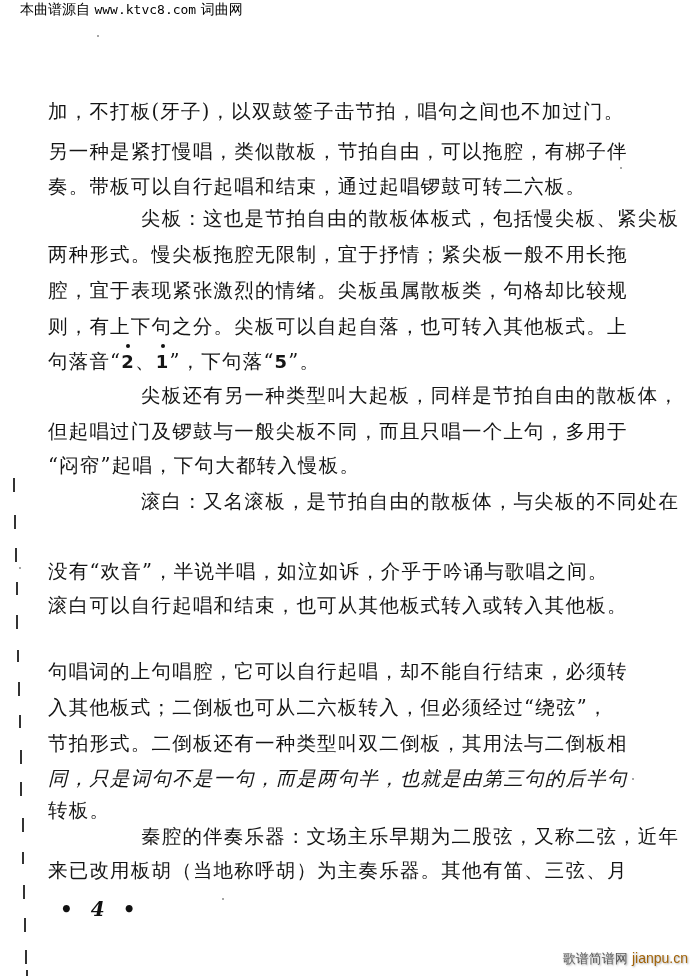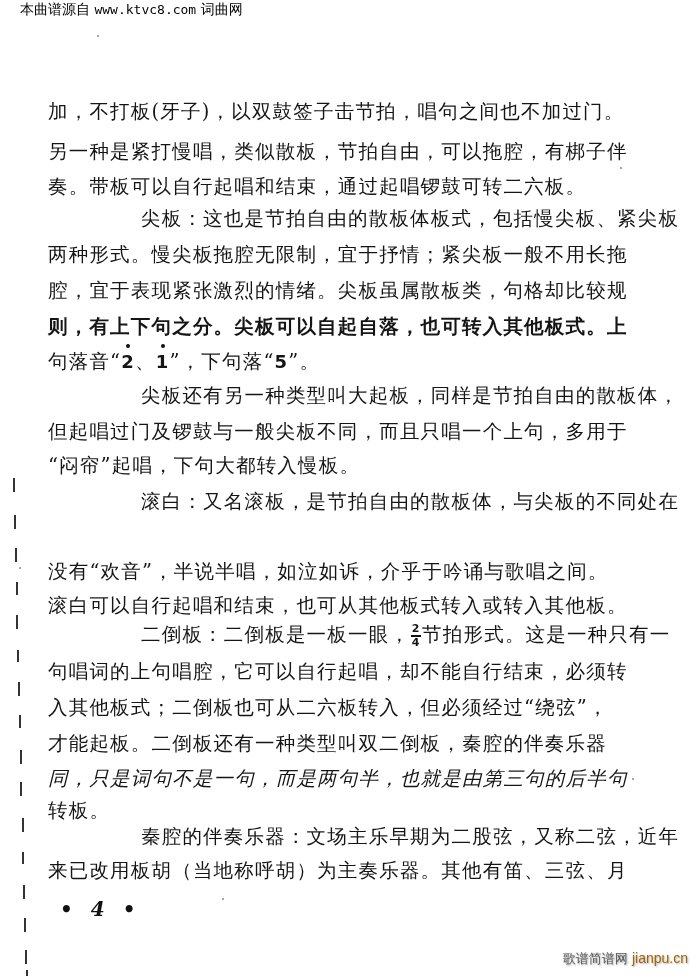--- a/index.html
+++ b/index.html
@@ -138,43 +138,36 @@
     <span>词曲网</span>
   </div>
 
   <div class="line" style="top:101px;">加，不打板(牙子)，以双鼓签子击节拍，唱句之间也不加过门。</div>
   <div class="line" style="top:141px;">另一种是紧打慢唱，类似散板，节拍自由，可以拖腔，有梆子伴</div>
   <div class="line" style="top:176px;">奏。带板可以自行起唱和结束，通过起唱锣鼓可转二六板。</div>
 
   <div class="line indent" style="top:208px;">尖板：这也是节拍自由的散板体板式，包括慢尖板、紧尖板</div>
   <div class="line" style="top:244px;">两种形式。慢尖板拖腔无限制，宜于抒情；紧尖板一般不用长拖</div>
   <div class="line" style="top:280px;">腔，宜于表现紧张激烈的情绪。尖板虽属散板类，句格却比较规</div>
-  <div class="line" style="top:316px;font-weight:bold;">则，有上下句之分。尖板可以自起自落，也可转入其他板式。上</div>
+  <div class="line" style="top:316px;">则，有上下句之分。尖板可以自起自落，也可转入其他板式。上</div>
   <div class="line" style="top:351px;">
     <span>句落音“</span><span class="note"><span class="dot"></span><span>2</span></span><span>、</span><span class="note"><span class="dot"></span><span>1</span></span><span>”，下句落“</span><span class="note"><span>5</span></span><span>”。</span>
   </div>
 
   <div class="line indent" style="top:385px;">尖板还有另一种类型叫大起板，同样是节拍自由的散板体，</div>
   <div class="line" style="top:421px;">但起唱过门及锣鼓与一般尖板不同，而且只唱一个上句，多用于</div>
   <div class="line" style="top:455px;">“闷帘”起唱，下句大都转入慢板。</div>
 
   <div class="line indent" style="top:491px;">滚白：又名滚板，是节拍自由的散板体，与尖板的不同处在</div>
   <div class="line" style="top:561px;">没有“欢音”，半说半唱，如泣如诉，介乎于吟诵与歌唱之间。</div>
   <div class="line" style="top:595px;">滚白可以自行起唱和结束，也可从其他板式转入或转入其他板。</div>
 
-  <div class="line indent" style="top:624px;">
-    <span>二倒板：二倒板是一板一眼，</span><span class="frac">
-        <span>2</span>
-        <span class="bar"></span>
-        <span>4</span>
-      </span><span>节拍形式。这是一种只有一</span>
-  </div>
   <div class="line" style="top:661px;">句唱词的上句唱腔，它可以自行起唱，却不能自行结束，必须转</div>
   <div class="line" style="top:697px;">入其他板式；二倒板也可从二六板转入，但必须经过“绕弦”，</div>
-  <div class="line" style="top:733px;">才能起板。二倒板还有一种类型叫双二倒板，秦腔的伴奏乐器</div>
+  <div class="line" style="top:733px;">节拍形式。二倒板还有一种类型叫双二倒板，其用法与二倒板相</div>
   <div class="line" style="top:768px;font-style:italic;">同，只是词句不是一句，而是两句半，也就是由第三句的后半句</div>
   <div class="line" style="top:800px;">转板。</div>
 
   <div class="line indent" style="top:826px;">秦腔的伴奏乐器：文场主乐早期为二股弦，又称二弦，近年</div>
   <div class="line" style="top:860px;">来已改用板胡（当地称呼胡）为主奏乐器。其他有笛、三弦、月</div>
 
   <div class="page-number">
     <span>•</span><span>4</span><span>•</span>
   </div>
 

